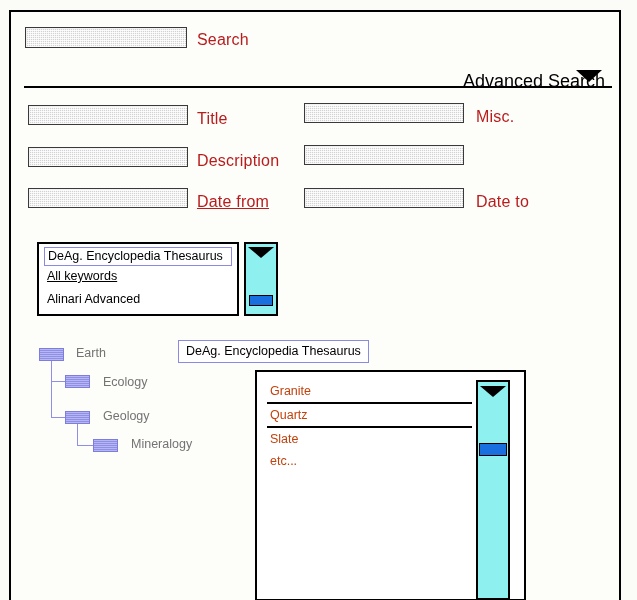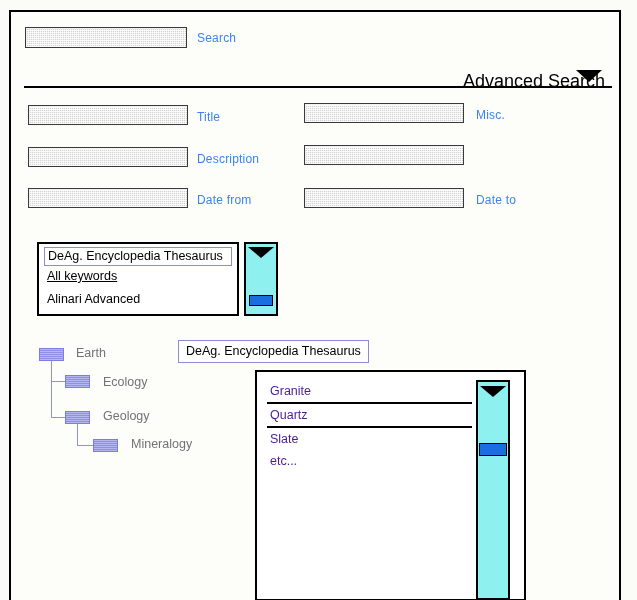--- a/index.html
+++ b/index.html
@@ -43,22 +43,22 @@
     background-color: #d2d2d2;
     background-image:
       repeating-linear-gradient(0deg,   rgba(255,255,255,.85) 0 1px, rgba(0,0,0,0) 1px 2px),
       repeating-linear-gradient(90deg,  rgba(255,255,255,.75) 0 1px, rgba(0,0,0,0) 1px 2px);
     box-shadow: inset 1px 1px 0 #f2f2f2;
   }
 
   
   .lbl {
     position: absolute;
-    font-size: 12px;
-    color: #3b82f6;
+    font-size: 16px;
+    color: #b91c1c;
     white-space: nowrap;
     letter-spacing: .2px;
   }
 
   
   .rule {
     position: absolute;
     background: #000;
     height: 2px;
   }
@@ -183,21 +183,21 @@
     height: 231px;
     box-sizing: border-box;
     border: 2px solid #000;
     background: #ffffff;
     overflow: hidden;
   }
   .kw-item {
     position: absolute;
     left: 13px;
     font-size: 12.5px;
-    color: #4c1d95;
+    color: #c2410c;
     white-space: nowrap;
   }
   .kw-sep {
     position: absolute;
     left: 10px;
     width: 205px;
     height: 2px;
     background: #000;
   }
 </style>
@@ -219,21 +219,21 @@
 
     <div class="field" style="left:293px; top:91px; width:160px; height:20px;"></div>
     <div class="lbl" style="left:465px; top:96px;">Misc.</div>
 
     <div class="field" style="left:17px; top:135px; width:160px; height:20px;"></div>
     <div class="lbl" style="left:186px; top:140px;">Description</div>
 
     <div class="field" style="left:293px; top:133px; width:160px; height:20px;"></div>
 
     <div class="field" style="left:17px; top:176px; width:160px; height:20px;"></div>
-    <div class="lbl" style="left:186px; top:181px;">Date from</div>
+    <div class="lbl" style="left:186px; top:181px;text-decoration:underline;">Date from</div>
 
     <div class="field" style="left:293px; top:176px; width:160px; height:20px;"></div>
     <div class="lbl" style="left:465px; top:181px;">Date to</div>
 
     <div id="thes-listbox">
       <div class="lb-item selected">DeAg. Encyclopedia Thesaurus</div>
       <div class="lb-item" style="top:25px;text-decoration:underline;">All keywords</div>
       <div class="lb-item" style="top:48px;">Alinari Advanced</div>
     </div>
 

